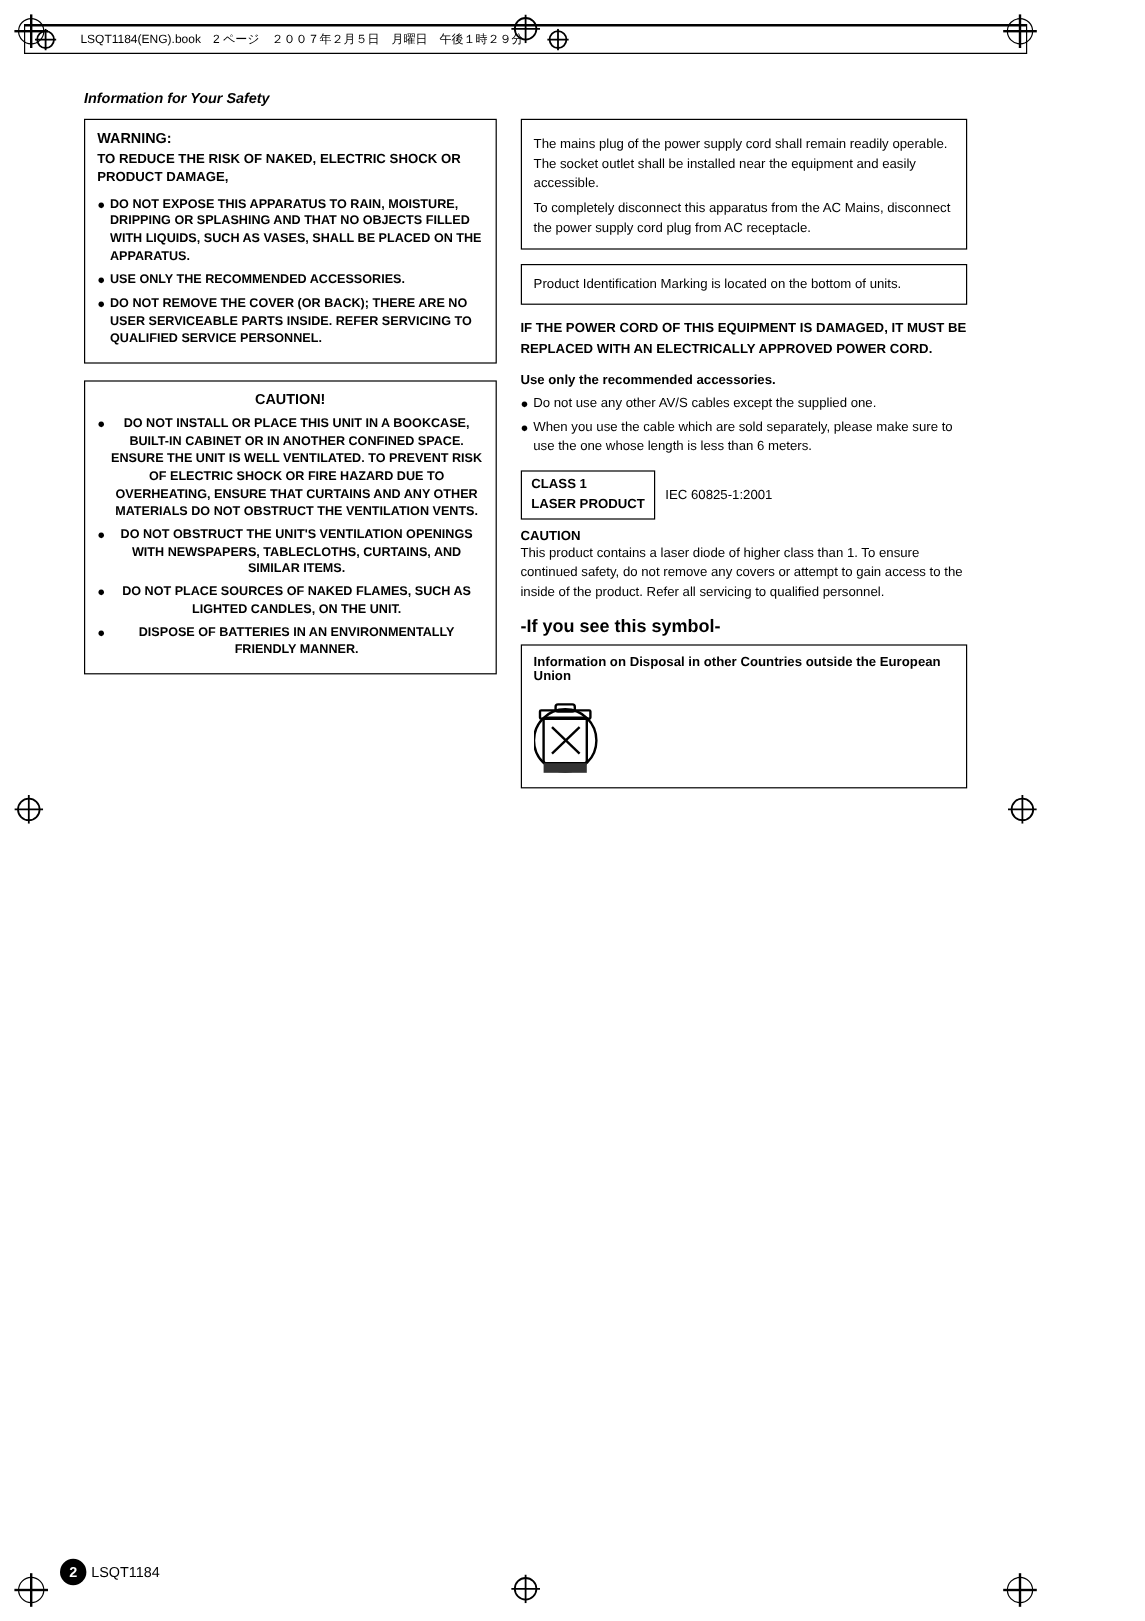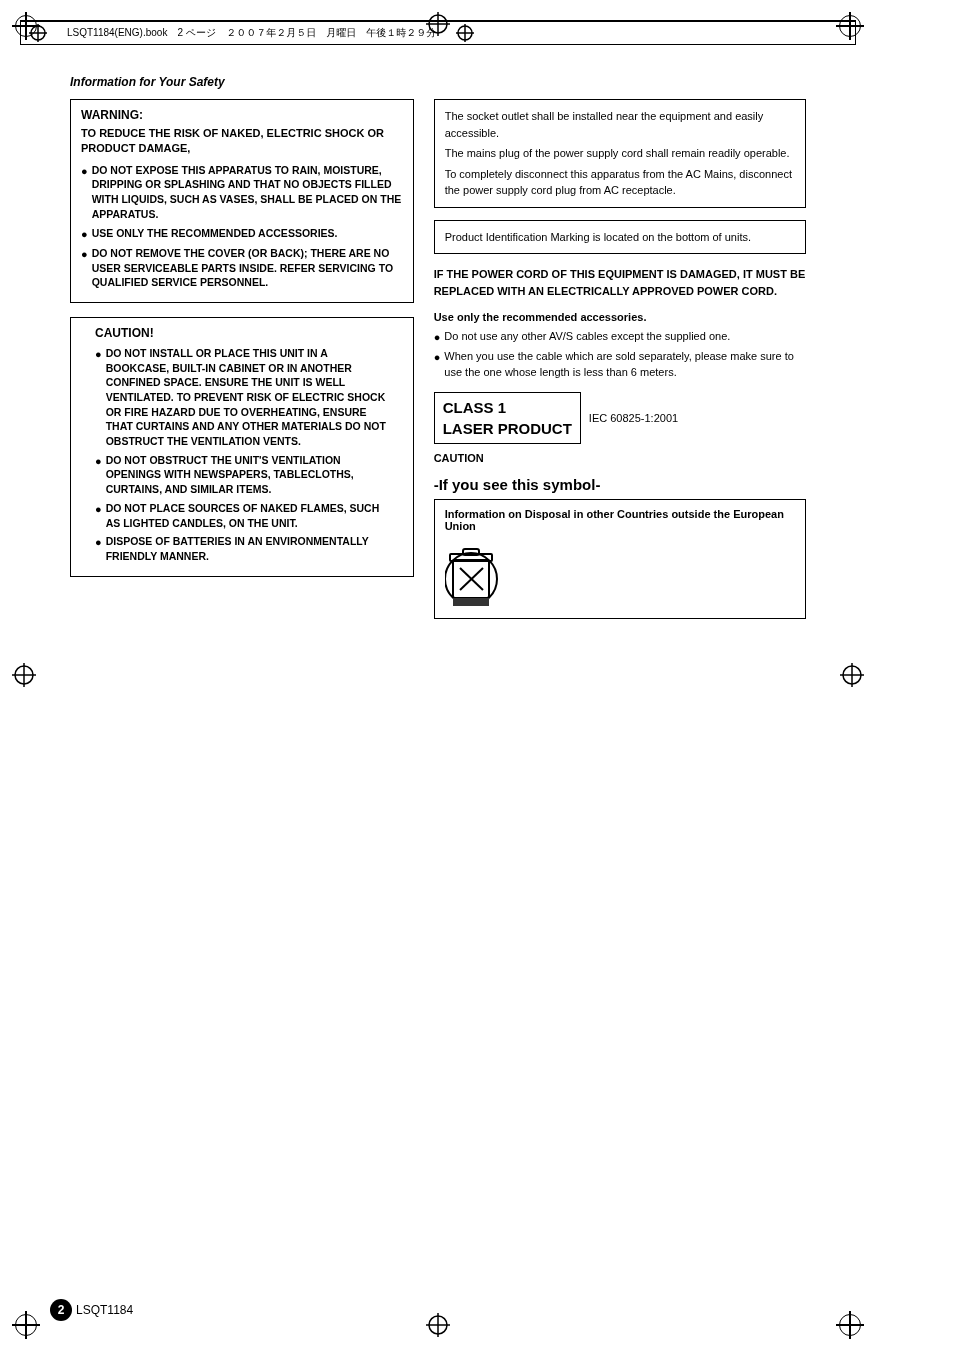--- a/index.html
+++ b/index.html
@@ -172,22 +172,23 @@
 
     .bullet-text {
       font-weight: bold;
       font-size: 10.5px;
       line-height: 1.4;
     }
 
     
     .caution-box {
       border: 1.5px solid #000;
-      padding: 8px 24px;
+      padding: 8px 10px;
       margin-bottom: 10px;
+      text-align: center;
     }
 
     .caution-title {
       font-weight: bold;
       font-size: 12px;
       margin-bottom: 6px;
     }
 
     
     .socket-box {
@@ -243,21 +244,21 @@
 
     .laser-box {
       display: flex;
       align-items: center;
       margin-bottom: 8px;
     }
 
     .laser-class-box {
       border: 1.5px solid #000;
       padding: 4px 8px;
-      font-size: 15px;
+      font-size: 11px;
       font-weight: bold;
       line-height: 1.4;
       margin-right: 8px;
     }
 
     .laser-iec {
       font-size: 11px;
     }
 
     .laser-caution-text {
@@ -456,25 +457,25 @@
             <span class="bullet-dot">●</span>
             <span class="bullet-text">DISPOSE OF BATTERIES IN AN ENVIRONMENTALLY FRIENDLY MANNER.</span>
           </div>
         </div>
 
       </div>
 
       <div class="right-column">
 
         <div class="socket-box">
+          <div style="margin-top:4px;">
+            <span>The mains plug of the power supply cord shall remain readily operable.</span>
+          </div>
           <div>
             <span>The socket outlet shall be installed near the equipment and easily accessible.</span>
-          </div>
-          <div style="margin-top:4px;">
-            <span>The mains plug of the power supply cord shall remain readily operable.</span>
           </div>
           <div style="margin-top:4px;">
             <span>To completely disconnect this apparatus from the AC Mains, disconnect the power supply cord plug from AC receptacle.</span>
           </div>
         </div>
 
         <div class="product-id-box">
           <span>Product Identification Marking is located on the bottom of units.</span>
         </div>
 
@@ -494,20 +495,21 @@
 
         <div class="laser-section">
           <div class="laser-box">
             <div class="laser-class-box">
               <div>CLASS 1</div>
               <div>LASER PRODUCT</div>
             </div>
             <span class="laser-iec">IEC 60825-1:2001</span>
           </div>
           <div class="laser-caution-title">CAUTION</div>
+          <div class="laser-caution-text">This product contains a laser diode of higher class than 1. To ensure continued safety, do not remove any covers or attempt to gain access to the inside of the product. Refer all servicing to qualified personnel.</div>
         </div>
 
         <div class="symbol-section">
           <div class="symbol-intro">-If you see this symbol-</div>
           <div class="disposal-box">
             <div class="disposal-title">Information on Disposal in other Countries outside the European Union</div>
             <div class="disposal-content">
 
               <div class="disposal-icon">
                 <svg width="55" height="70" viewBox="0 0 55 70">

